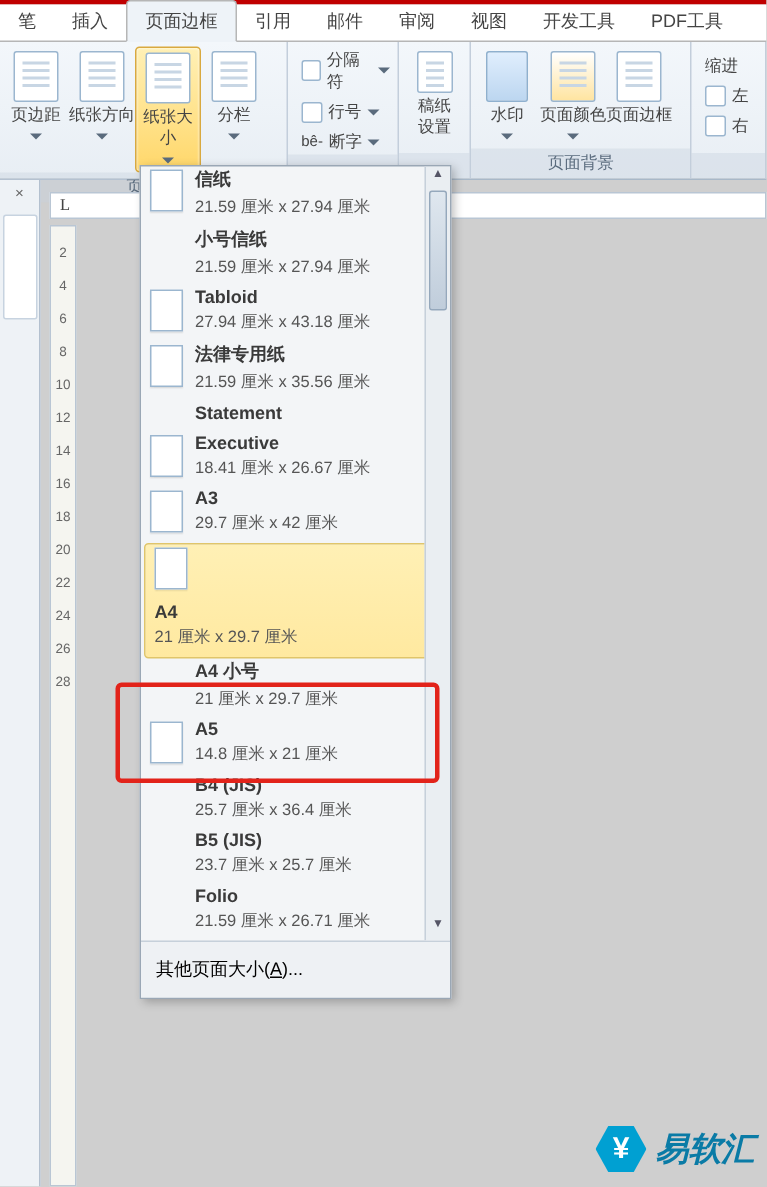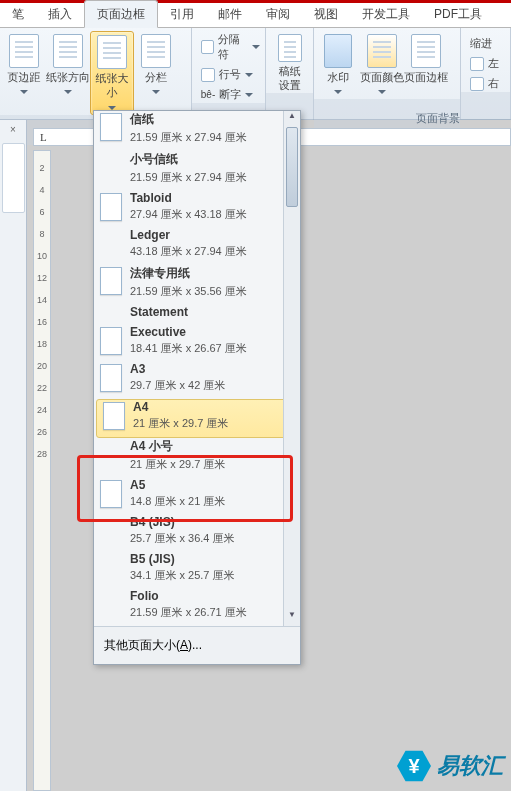--- a/index.html
+++ b/index.html
@@ -7,21 +7,21 @@
   
   .red-bar { position:absolute; top:0; left:0; right:0; height:3px; background:#c00000; }
 
   .tabs { position: absolute; top: 3px; left: 0; right: 0; height: 25px; background: #fff; display: flex; align-items: flex-end; font-size: 12px; color: #444; border-bottom:1px solid #b6b6b6;}
   .tab { padding: 5px 12px 4px; cursor: default; }
   .tab.active { border: 1px solid #b6b6b6; border-bottom: 1px solid #eef3f8; background: #eef3f8; border-radius: 3px 3px 0 0; position:relative; top:1px;}
   
   .ribbon { position: absolute; top: 28px; left: 0; right: 0; height: 92px; background: linear-gradient(#f3f7fb,#e8eef4); border-bottom: 1px solid #a8b8c8; display: flex; }
   .group { border-right: 1px solid #c3cedb; height: 100%; display: flex; flex-direction: column; }
   .group-body { flex: 1; display: flex; align-items: flex-start; padding: 3px 2px 0; }
-  .group-label { text-align: right; font-size: 11px; color: #5a6b7d; padding: 12px 0 3px; background:rgba(200,210,222,.4);}
+  .group-label { text-align: center; font-size: 11px; color: #5a6b7d; padding: 2px 0 3px; background:rgba(200,210,222,.4);}
   
   .bigbtn { width: 44px; text-align: center; padding-top: 3px; font-size: 11px; color: #444; line-height: 1.3; }
   .bigbtn.active { background: linear-gradient(#fff0b5,#ffd76a); border:1px solid #d9a93f; border-radius:3px; box-shadow:inset 0 0 2px #fff;}
   .doc-icon { width: 30px; height: 34px; margin: 0 auto 2px; background: #fff; border: 1px solid #9bb6cf; border-radius: 2px; position:relative;}
   .doc-icon::after{content:""; position:absolute; top:6px; left:5px; right:5px; height:2px; background:#c8d6e4; box-shadow:0 5px 0 #c8d6e4, 0 10px 0 #c8d6e4, 0 15px 0 #c8d6e4;}
   .doc-icon.small{width:24px;height:28px;}
   .tri { display:inline-block; width:0;height:0;border-left:4px solid transparent;border-right:4px solid transparent;border-top:4px solid #5a6b7d;vertical-align:middle;}
 
   .smallstack { display:flex; flex-direction:column; padding-left:4px; font-size:11px; color:#444; gap:3px;}
   .smallstack > div { display:flex; align-items:center; gap:4px; padding:1px 3px;}
@@ -38,21 +38,21 @@
   .ruler-v .tick{font-size:9px;color:#666;text-align:center;margin-top:12px;}
   .canvas{position:absolute;top:150px;left:55px;right:0;bottom:0;background:#cfcfcf;}
 
   .dropdown { position: absolute; top: 110px; left: 93px; width: 208px; background: #f3f5f7; border: 1px solid #9aa7b5; box-shadow: 2px 2px 6px rgba(0,0,0,.25); }
   .dd-scroll{max-height:620px;overflow:hidden;position:relative;}
   .dd-item { display: flex; align-items: flex-start; padding: 0 8px 6px 6px; gap: 8px; border-bottom:0; }
   .dd-item .thumb { width: 22px; height: 28px; background: #fff; border: 1px solid #9bb6cf; margin-top:2px; flex-shrink:0; box-shadow:0 1px 1px rgba(0,0,0,.1);}
   .dd-item .txt { font-size: 12px; }
   .dd-item .name { font-weight: bold; color:#3a3a3a;}
   .dd-item .dims { color: #555; font-size: 11px; margin-top:2px;}
-  .dd-item.a4sel{background:linear-gradient(#fff0b5,#ffe9a0);border:1px solid #e0c56a;border-radius:3px;margin:0 2px;}
+  .dd-item.a4sel{background:linear-gradient(#fff0b5,#ffe9a0);border:1px solid #e0c56a;border-radius:3px;margin:0 2px;flex-direction:column;}
   .dd-footer{padding:10px 10px;font-size:12px;border-top:1px solid #c6d0da;background:#eef1f4;}
   .dd-footer u{text-decoration:underline;}
   .scrollbar{position:absolute;right:0;top:0;bottom:0;width:17px;background:#eaeef2;border-left:1px solid #c6d0da;}
   .scrollbar .thumb-s{position:absolute;top:16px;left:2px;right:2px;height:80px;background:linear-gradient(#dfe7ef,#c0cddb);border:1px solid #95a8bc;border-radius:2px;}
   .scrollbar .arr{position:absolute;left:0;right:0;height:16px;text-align:center;font-size:8px;color:#556;}
 
   .red-box{position:absolute;top:455px;left:77px;width:216px;height:67px;border:3px solid #e2231a;border-radius:4px;pointer-events:none;}
 
   .watermark-logo{position:absolute;bottom:8px;right:8px;display:flex;align-items:center;gap:6px;color:#0a7ba6;font-weight:bold;font-size:22px;font-style:italic;}
   .hex{width:34px;height:34px;background:#00a0d2;clip-path:polygon(25% 5%,75% 5%,100% 50%,75% 95%,25% 95%,0 50%);position:relative;display:flex;align-items:center;justify-content:center;color:#fff;font-size:20px;font-style:normal;font-weight:bold;}
@@ -183,27 +183,20 @@
         </div>
       </div>
       <div class="dd-item">
         <div class="thumb"></div>
         <div class="txt">
           <div class="name">Tabloid</div>
           <div class="dims">27.94 厘米 x 43.18 厘米</div>
         </div>
       </div>
       <div class="dd-item">
-        <div style="width:22px;flex-shrink:0"></div>
-        <div class="txt">
-          <div class="name">Ledger</div>
-          <div class="dims">43.18 厘米 x 27.94 厘米</div>
-        </div>
-      </div>
-      <div class="dd-item">
         <div class="thumb"></div>
         <div class="txt">
           <div class="name">法律专用纸</div>
           <div class="dims">21.59 厘米 x 35.56 厘米</div>
         </div>
       </div>
       <div class="dd-item">
         <div style="width:22px;flex-shrink:0"></div>
         <div class="txt">
           <div class="name">Statement</div>
@@ -248,21 +241,21 @@
         <div style="width:22px;flex-shrink:0"></div>
         <div class="txt">
           <div class="name">B4 (JIS)</div>
           <div class="dims">25.7 厘米 x 36.4 厘米</div>
         </div>
       </div>
       <div class="dd-item">
         <div style="width:22px;flex-shrink:0"></div>
         <div class="txt">
           <div class="name">B5 (JIS)</div>
-          <div class="dims">34.1 厘米 x 25.7 厘米</div>
+          <div class="dims">23.7 厘米 x 25.7 厘米</div>
         </div>
       </div>
       <div class="dd-item">
         <div style="width:22px;flex-shrink:0"></div>
         <div class="txt">
           <div class="name">Folio</div>
           <div class="dims">21.59 厘米 x 26.71 厘米</div>
         </div>
       </div>
       <div class="scrollbar">

